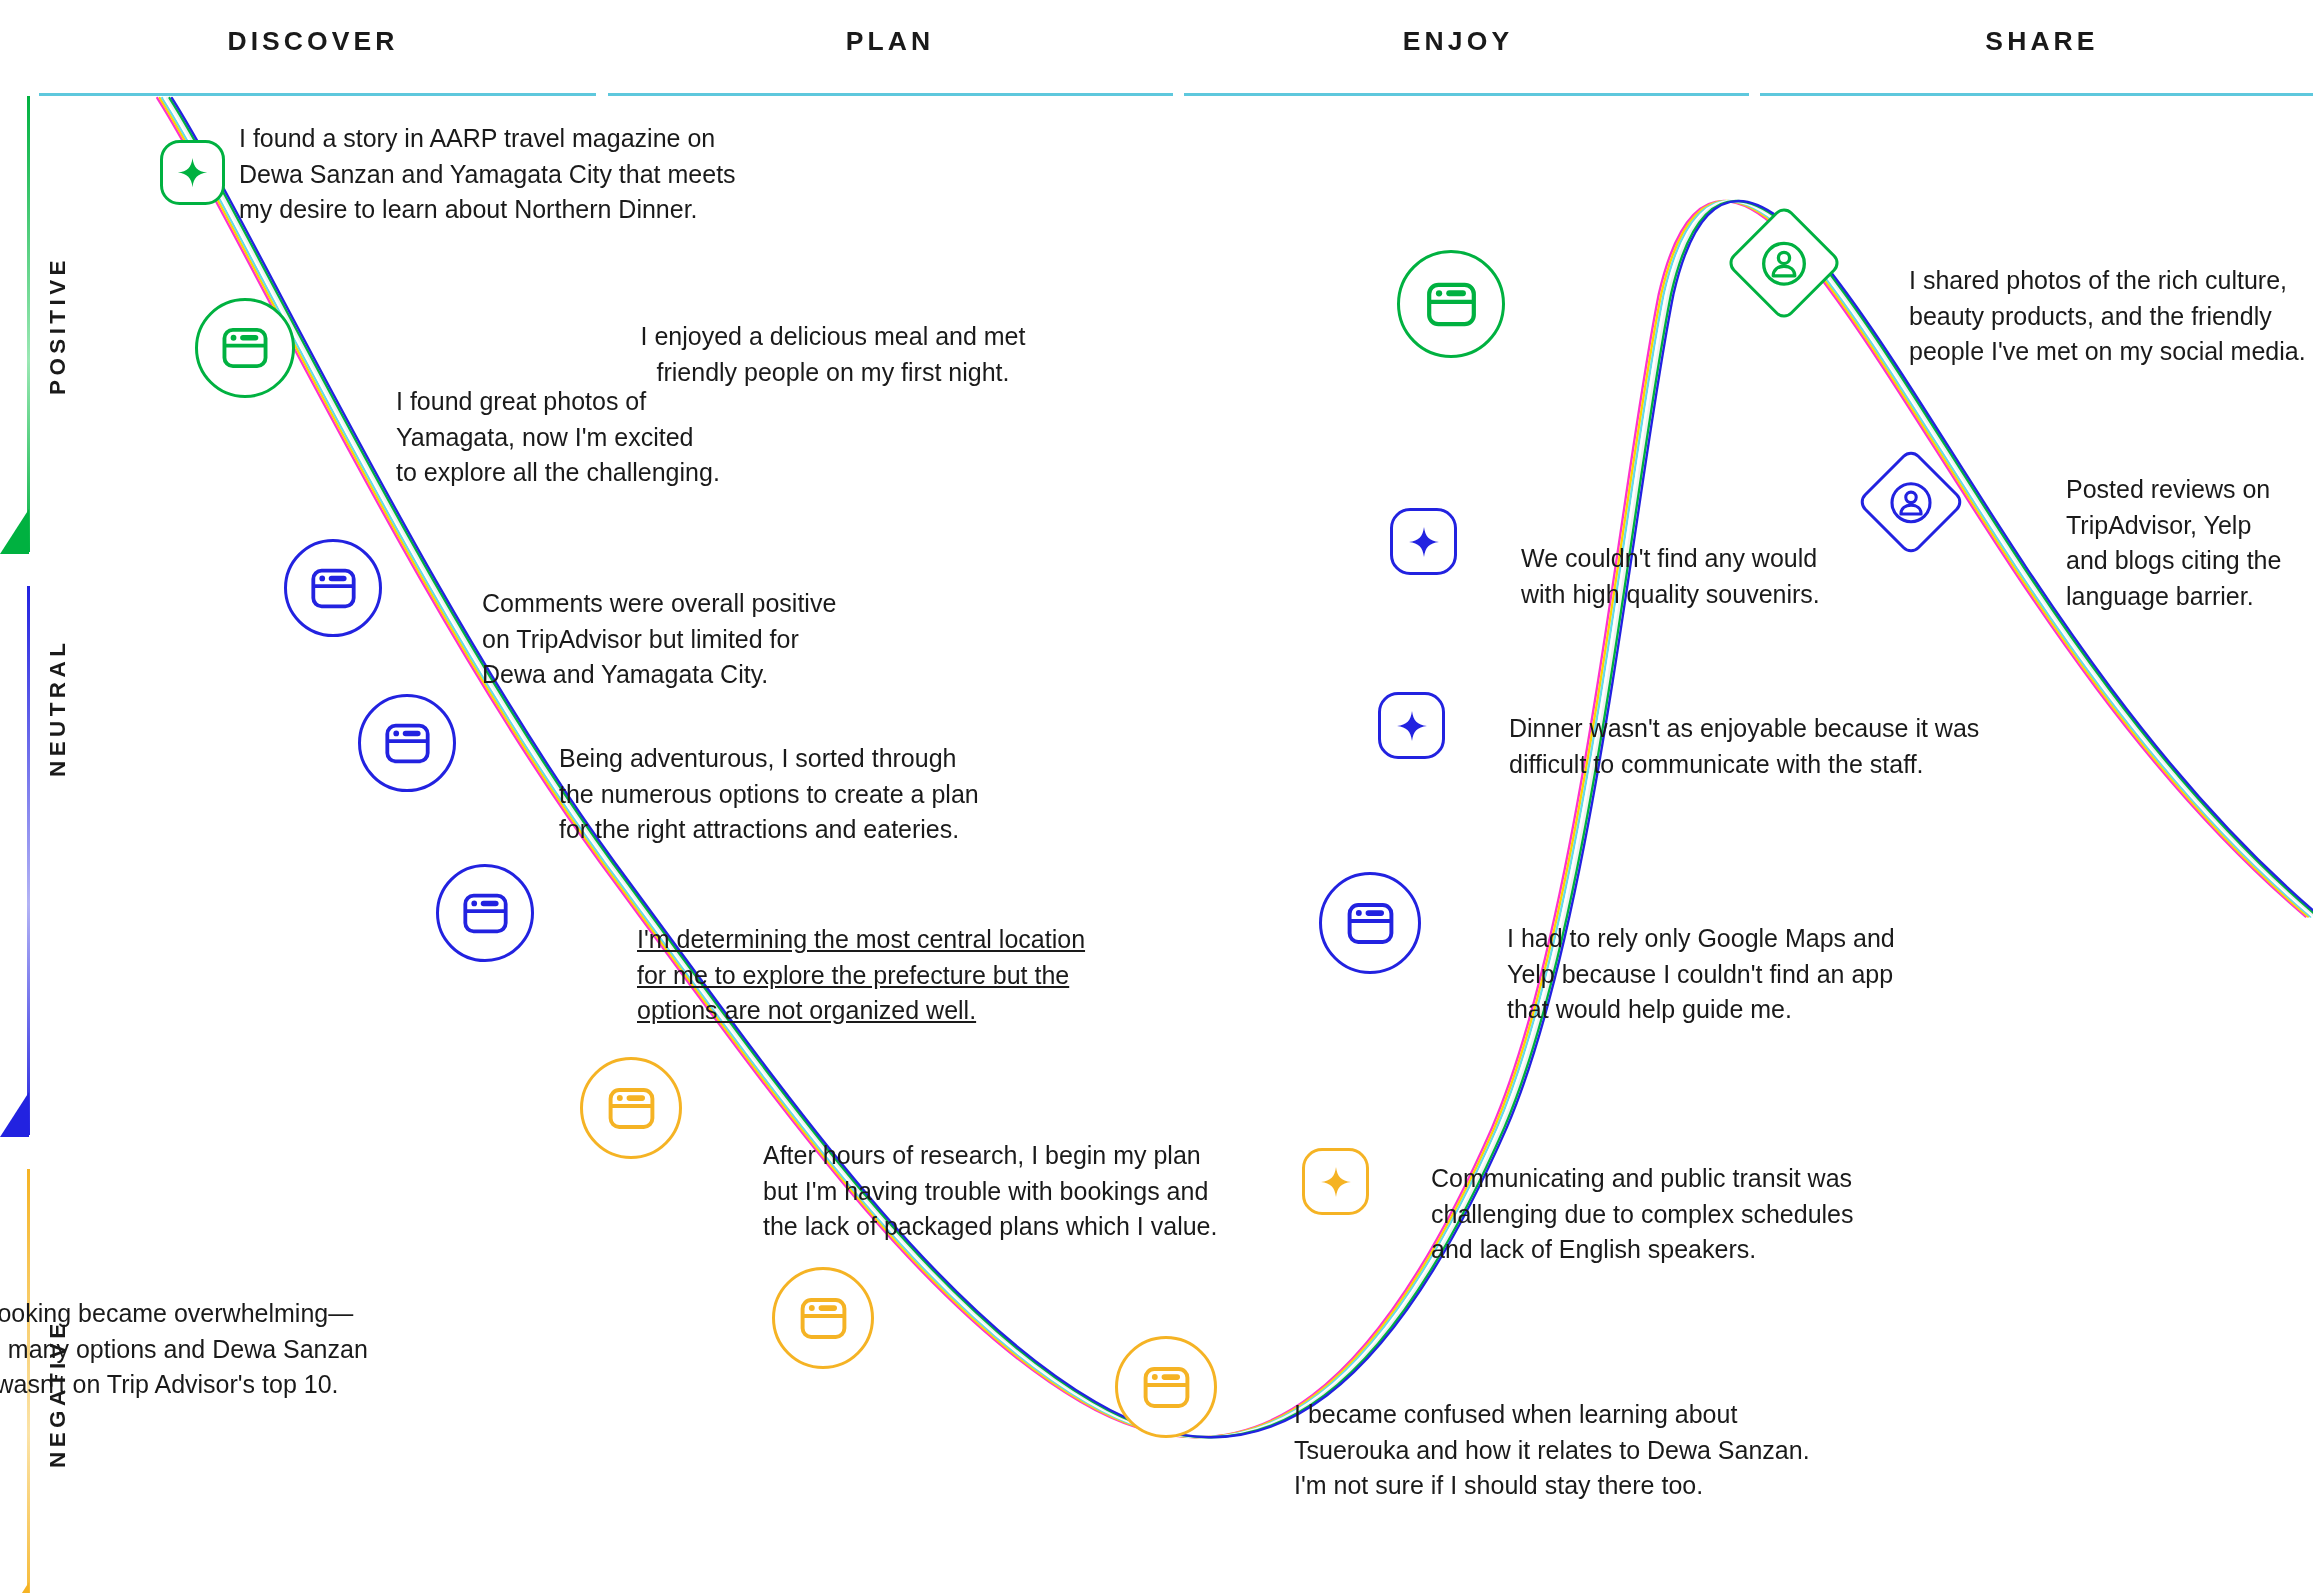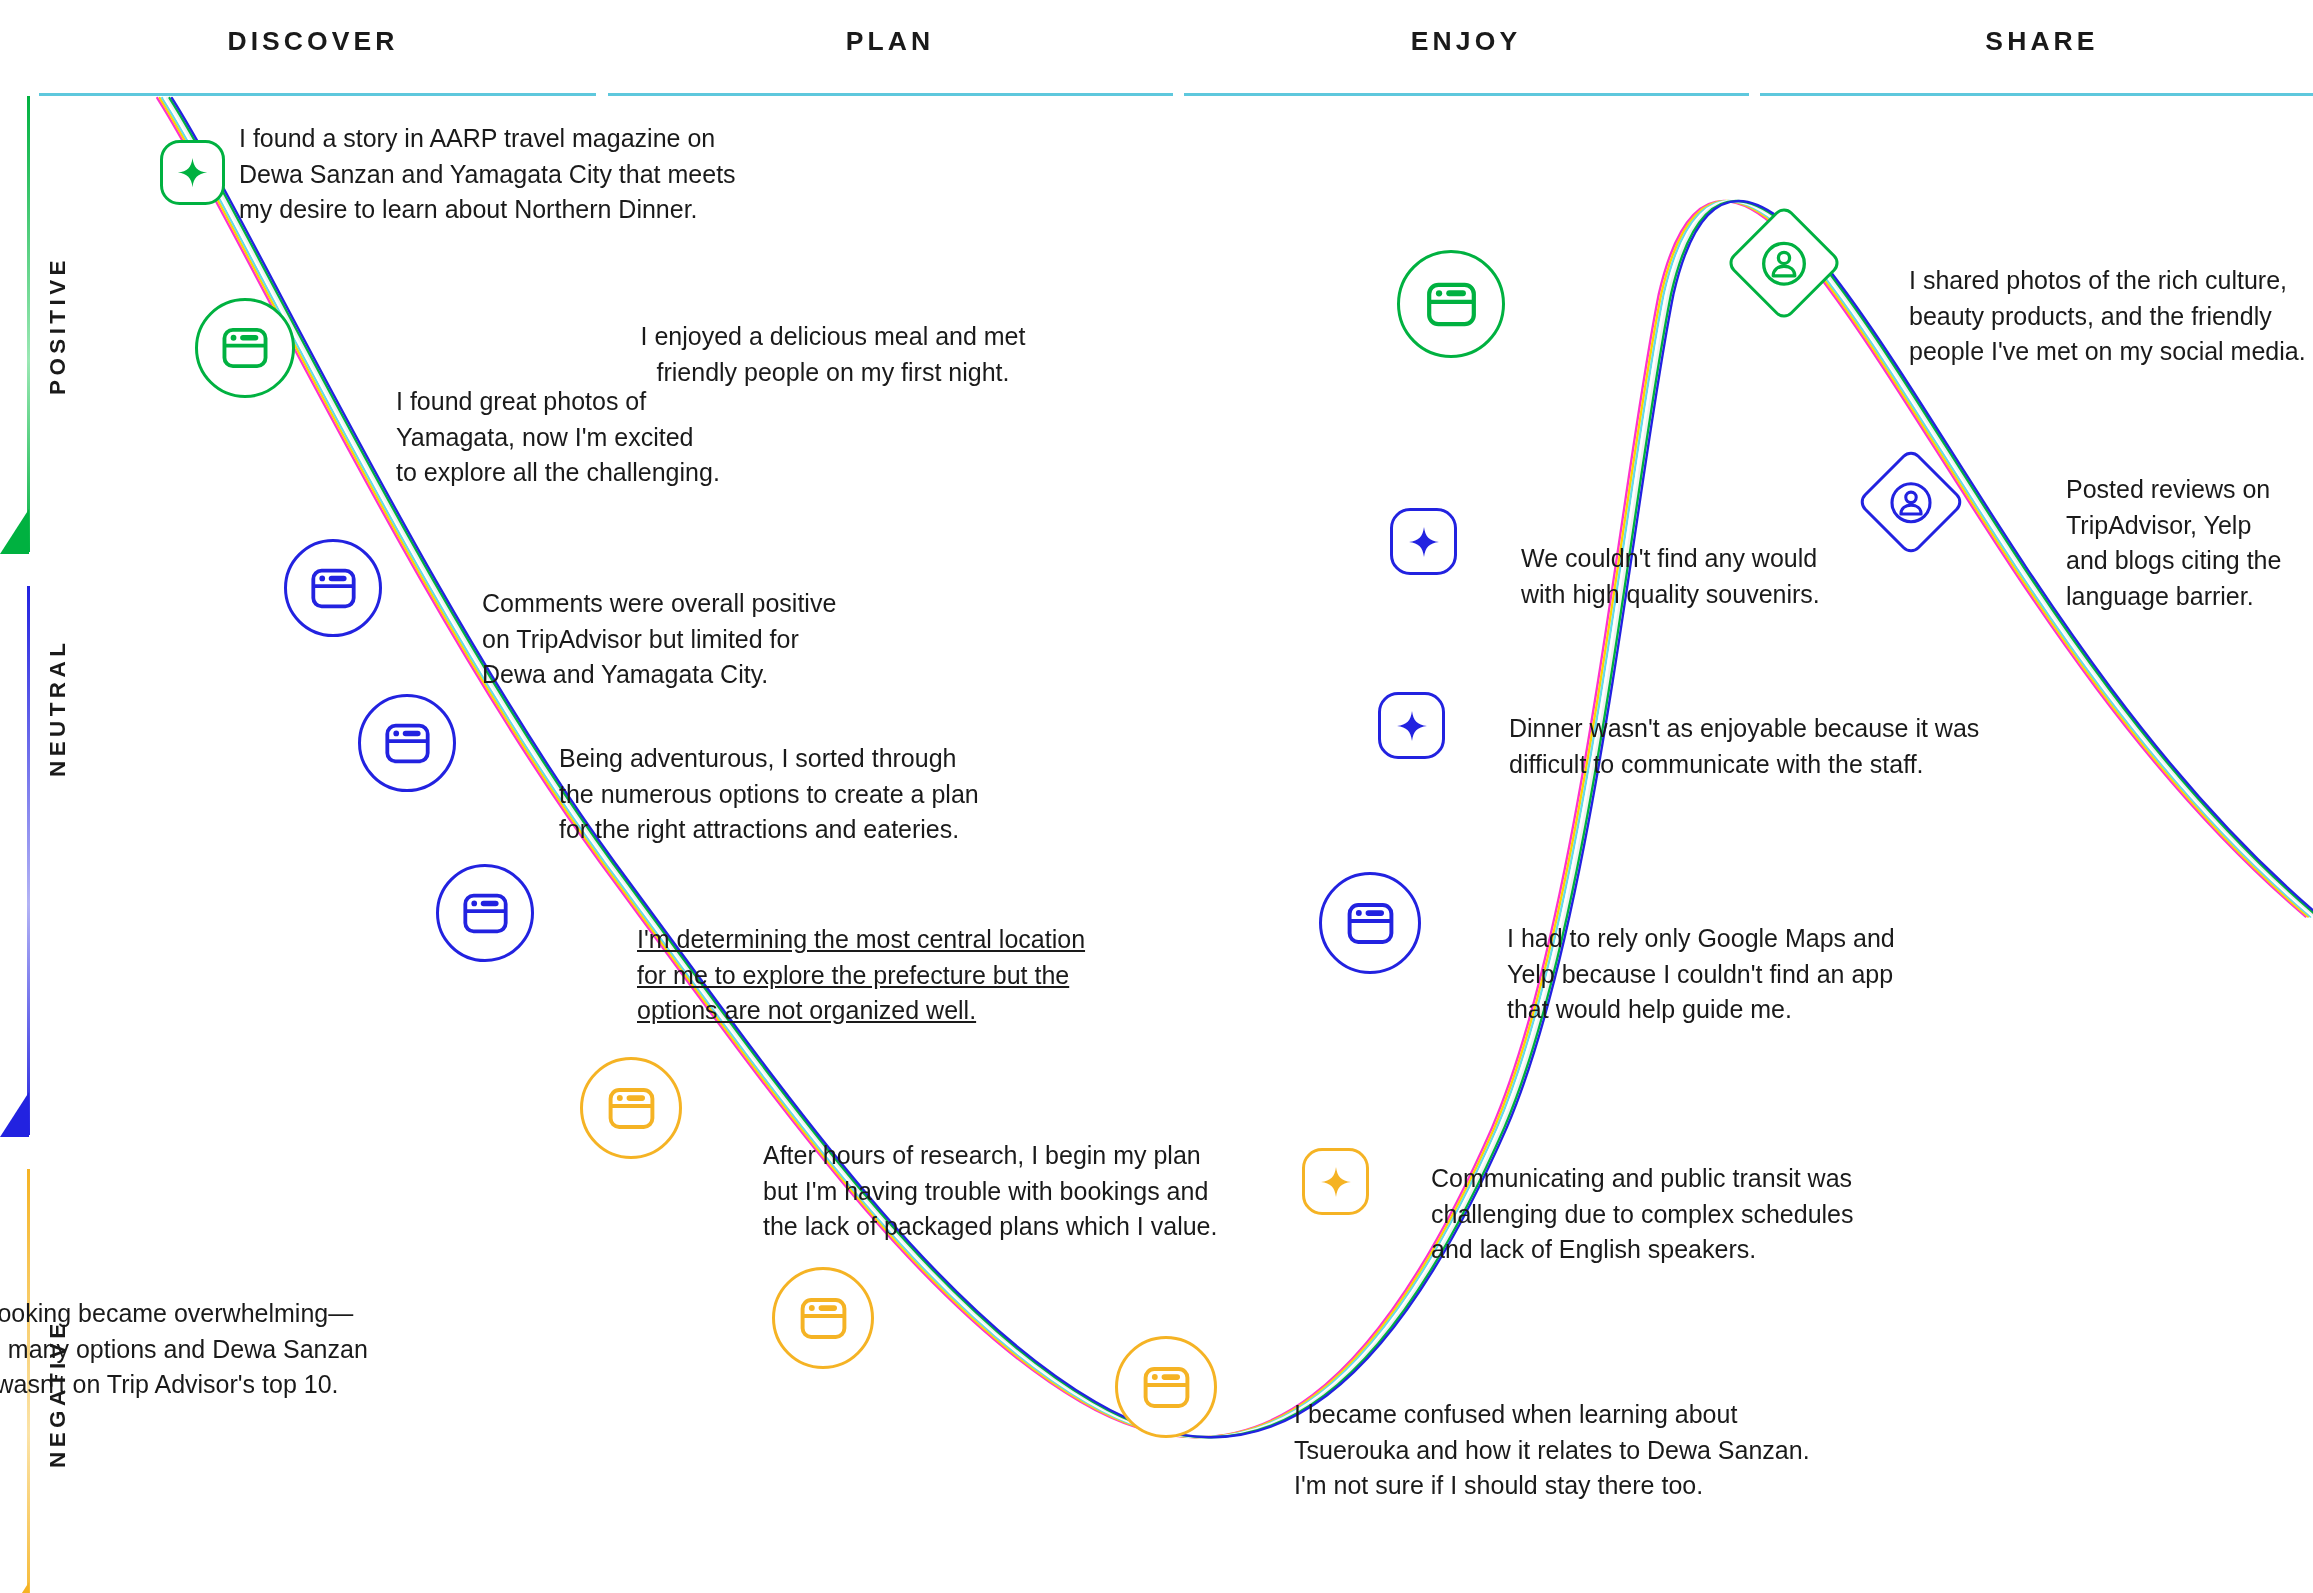--- a/index.html
+++ b/index.html
@@ -95,21 +95,21 @@
   <div class="phase-header">
       <div class="phase" style="left: 39px; width: 557px;">
         <div class="phase-label" style="position: absolute; left: 274px; transform: translateX(-50%);">DISCOVER</div>
         <div class="phase-rule" style="background: rgb(94, 200, 221);"></div>
       </div>
       <div class="phase" style="left: 608px; width: 565px;">
         <div class="phase-label" style="position: absolute; left: 282px; transform: translateX(-50%);">PLAN</div>
         <div class="phase-rule" style="background: rgb(94, 200, 221);"></div>
       </div>
       <div class="phase" style="left: 1184px; width: 565px;">
-        <div class="phase-label" style="position: absolute; left: 282px; transform: translateX(-50%);">ENJOY</div>
+        <div class="phase-label" style="position: absolute; left: 274px; transform: translateX(-50%);">ENJOY</div>
         <div class="phase-rule" style="background: rgb(94, 200, 221);"></div>
       </div>
       <div class="phase" style="left: 1760px; width: 553px;">
         <div class="phase-label" style="position: absolute; left: 282px; transform: translateX(-50%);">SHARE</div>
         <div class="phase-rule" style="background: rgb(94, 200, 221);"></div>
       </div>
     </div>
 
   <div class="axis">
       <div class="axis-band" style="top: 0px; height: 456px;">

